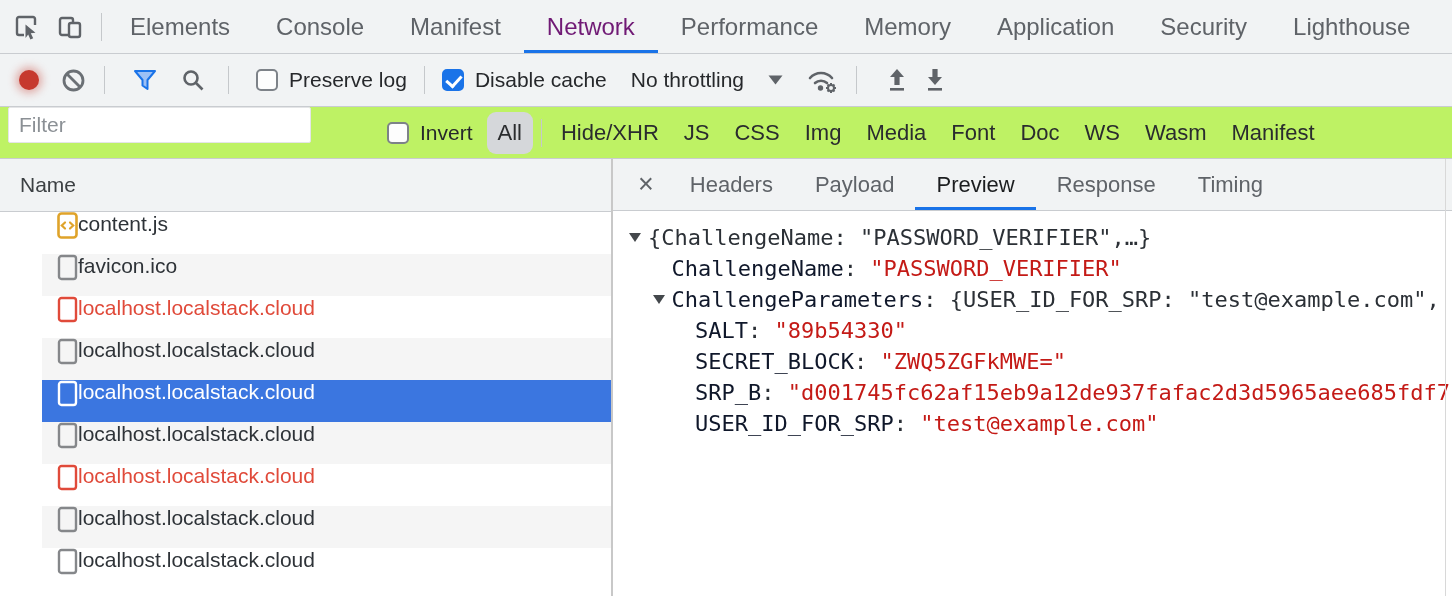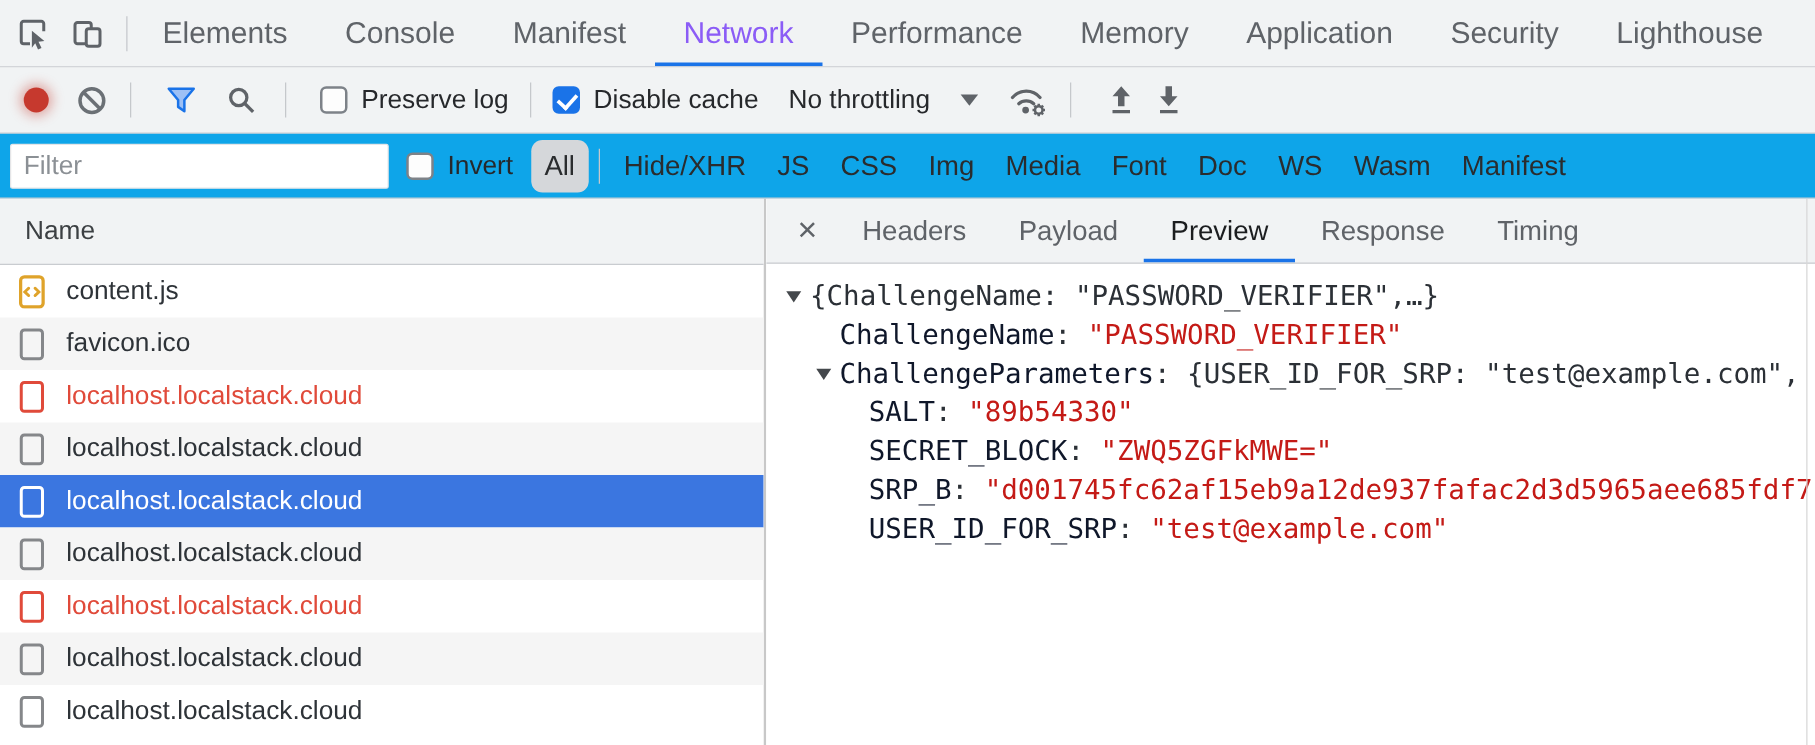--- a/index.html
+++ b/index.html
@@ -8,58 +8,58 @@
   .devtools { width:1452px; height:596px; display:flex; flex-direction:column; color:#202124; }
 
   
   .tabbar { height:54px; flex:none; background:#f1f3f4; border-bottom:1px solid #c9ccd0;
             display:flex; align-items:stretch; overflow:hidden; white-space:nowrap; }
   .tabbar-icons { display:flex; align-items:center; padding:0 12px; gap:16px; }
   .icon-btn { display:flex; align-items:center; justify-content:center; }
   .vdiv { width:1px; background:#c5c8cb; height:28px; align-self:center; margin:0 5px; flex:none; }
   .dt-tab { display:flex; align-items:center; padding:0 23px; font-size:24px; color:#5f6368;
             border-top:3px solid transparent; border-bottom:3px solid transparent; }
-  .dt-tab.active { color:#8b5cf6; border-bottom-color:#1a73e8; }
+  .dt-tab.active { color:#701a75; border-bottom-color:#1a73e8; }
 
   
   .toolbar { height:53px; flex:none; background:#f1f3f4; border-bottom:1px solid #c9ccd0;
              display:flex; align-items:center; padding:0 10px; gap:12px; overflow:hidden; white-space:nowrap; }
   .record-dot { width:20px; height:20px; border-radius:50%; background:#c6392e;
                 box-shadow:0 0 9px 3px rgba(198,57,46,.4); margin:0 9px; flex:none; }
   .checkbox { width:22px; height:22px; border:2.5px solid #7d8288; border-radius:5px;
               background:#fdfdfd; flex:none; position:relative; }
   .checkbox.checked { background:#1a73e8; border-color:#1a73e8; }
   .checkbox.checked::after { content:""; position:absolute; left:5.5px; top:1px; width:6.5px;
               height:12px; border:solid #fff; border-width:0 3px 3px 0; transform:rotate(42deg); }
   .tool-label { font-size:21px; color:#26282b; margin-left:-2px; }
   .throttle { display:flex; align-items:center; gap:24px; margin-left:14px; }
   .toolbar .gap-l { margin-left:10px; }
 
   
-  .filterbar { height:52px; flex:none; background:#0ea5e9; border-bottom:1px solid #c9ccd0;
-               display:flex; align-items:center; padding:0 8px; gap:14px; overflow:hidden; white-space:nowrap; }
+  .filterbar { height:52px; flex:none; background:#bef264; border-bottom:1px solid #c9ccd0;
+               display:flex; padding:0 8px; gap:14px; overflow:hidden; white-space:nowrap; }
   .filter-input { width:303px; height:36px; border:1px solid #e4e5e7; border-radius:2px;
                   background:#fff; font-size:21px; padding:0 10px; color:#202124;
                   font-family:"Liberation Sans", sans-serif; flex:none; }
   .filter-input::placeholder { color:#8b9095; }
-  .invert-group { }
+  .invert-group { margin-left:62px; }
   .cb-group { display:flex; align-items:center; gap:13px; }
   .type-filter { padding:8px 11px; border-radius:9px; font-size:22px; color:#2a2c2e; flex:none; }
   .type-filter.active { background:#d5d7da; }
   .typefilters { display:flex; align-items:center; gap:3px; }
 
   
   .panels { flex:1; min-height:0; display:flex; }
   .left-panel { width:613px; flex:none; border-right:2px solid #c8c8c8; display:flex;
                 flex-direction:column; overflow:hidden; background:#fff; }
   .col-header { height:53px; flex:none; background:#f1f3f4; border-bottom:1px solid #c9ccd0;
                 display:flex; align-items:center; padding-left:20px; font-size:21px; color:#3c4043; }
   .req-list { flex:1; overflow:hidden; }
-  .req-row { height:42px; display:flex; align-items:center; gap:17px; padding-left:15px;
-             font-size:21px; color:#2e3338; white-space:nowrap; }
+  .req-row { height:42px; display:flex; align-items:flex-start; padding-left:15px;
+             font-size:21px; color:#2e3338; white-space:nowrap;margin-left:42px; }
   .req-row:nth-child(even) { background:#f5f5f5; }
   .req-row.error { color:#e04a3a; }
   .req-row.selected { background:#3b76e0; color:#fff; }
   .req-icon { width:21px; height:27px; flex:none; color:#85878a; display:flex; }
   .req-icon.script { color:#dfa32a; }
   .req-row.error .req-icon { color:#e04a3a; }
   .req-row.selected .req-icon { color:#fff; }
 
   .right-panel { flex:1; min-width:0; display:flex; flex-direction:column; position:relative;
                  background:#fff; overflow:hidden; }

